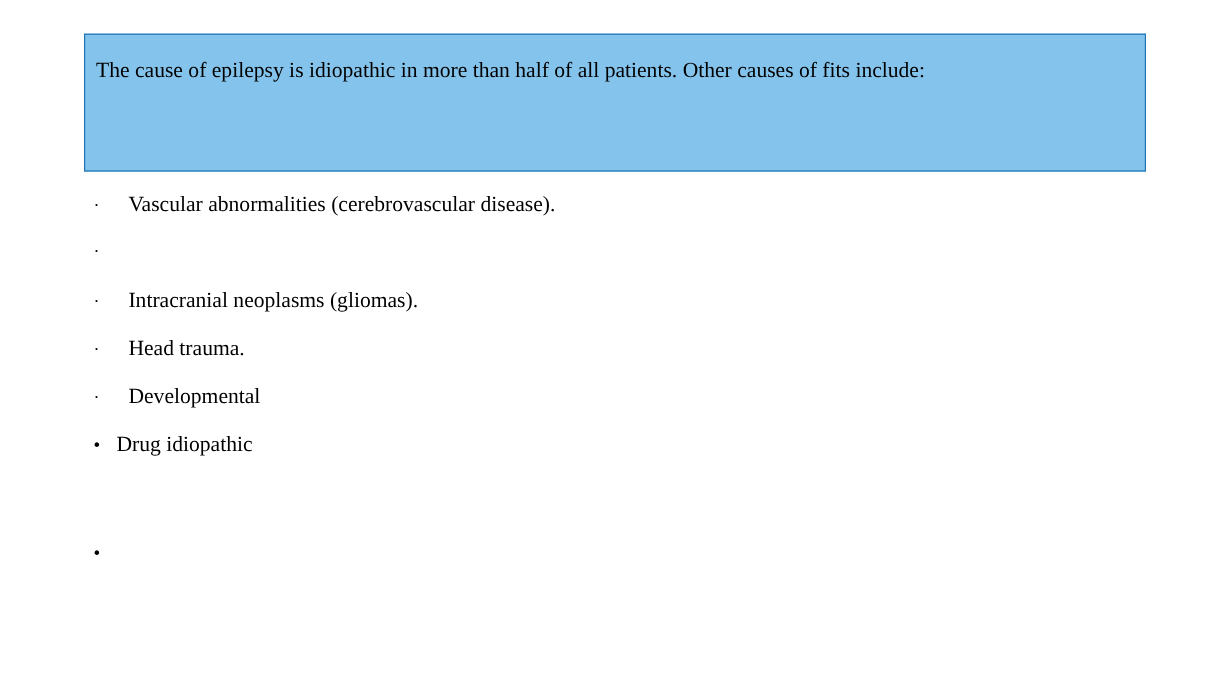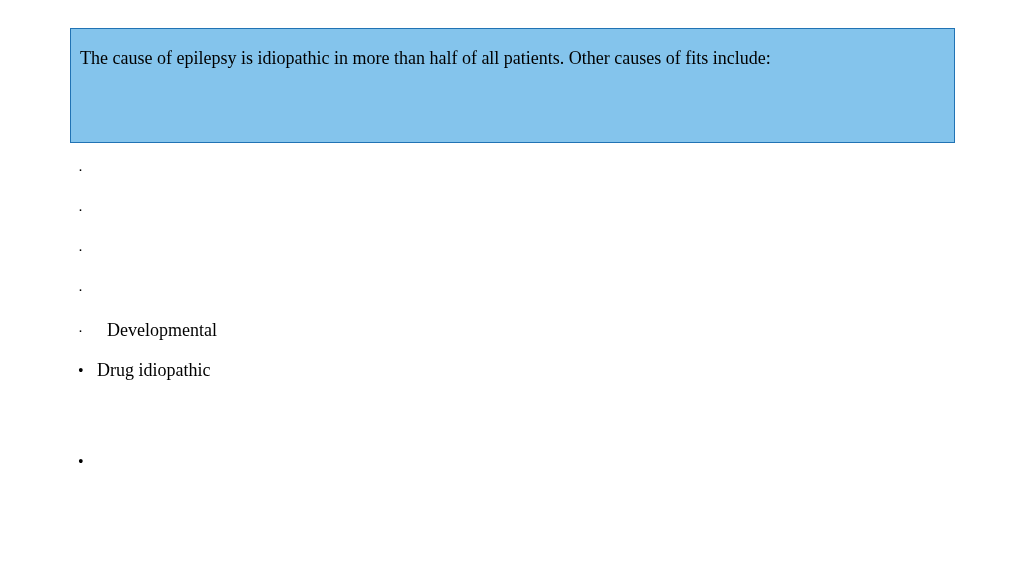--- a/index.html
+++ b/index.html
@@ -87,29 +87,32 @@
 
 <div class="slide">
 
   <div class="header-box">
     <div class="header-text">The cause of epilepsy is idiopathic in more than half of all patients. Other causes of fits include:</div>
   </div>
 
   <div class="bullet-list">
     <div class="bullet sub">
       <span class="marker">·</span>
+      <span class="text">Vascular abnormalities (cerebrovascular disease).</span>
     </div>
     <div class="bullet sub">
       <span class="marker">·</span>
     </div>
     <div class="bullet sub">
       <span class="marker">·</span>
+      <span class="text">Intracranial neoplasms (gliomas).</span>
     </div>
     <div class="bullet sub">
       <span class="marker">·</span>
+      <span class="text">Head trauma.</span>
     </div>
     <div class="bullet sub">
       <span class="marker">·</span>
       <span class="text">Developmental</span>
     </div>
     <div class="bullet main">
       <span class="marker">•</span>
       <span class="text">Drug idiopathic</span>
     </div>
   </div>

